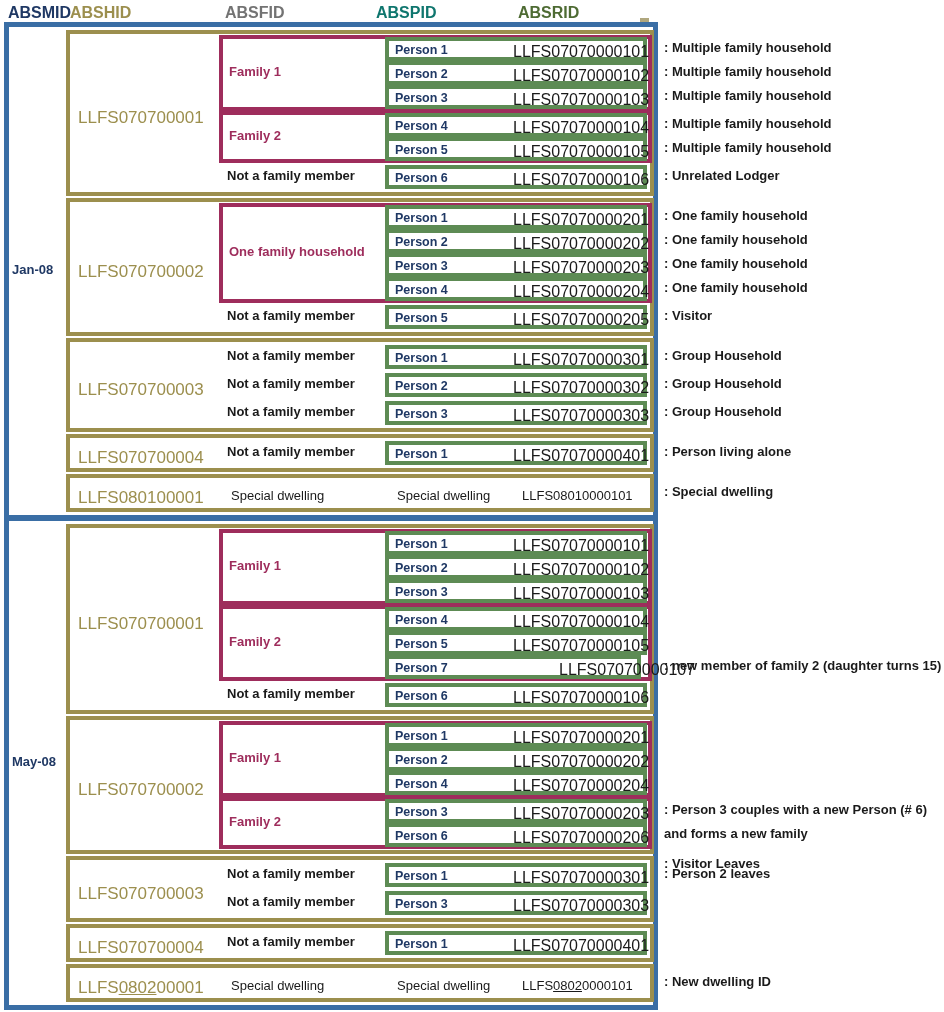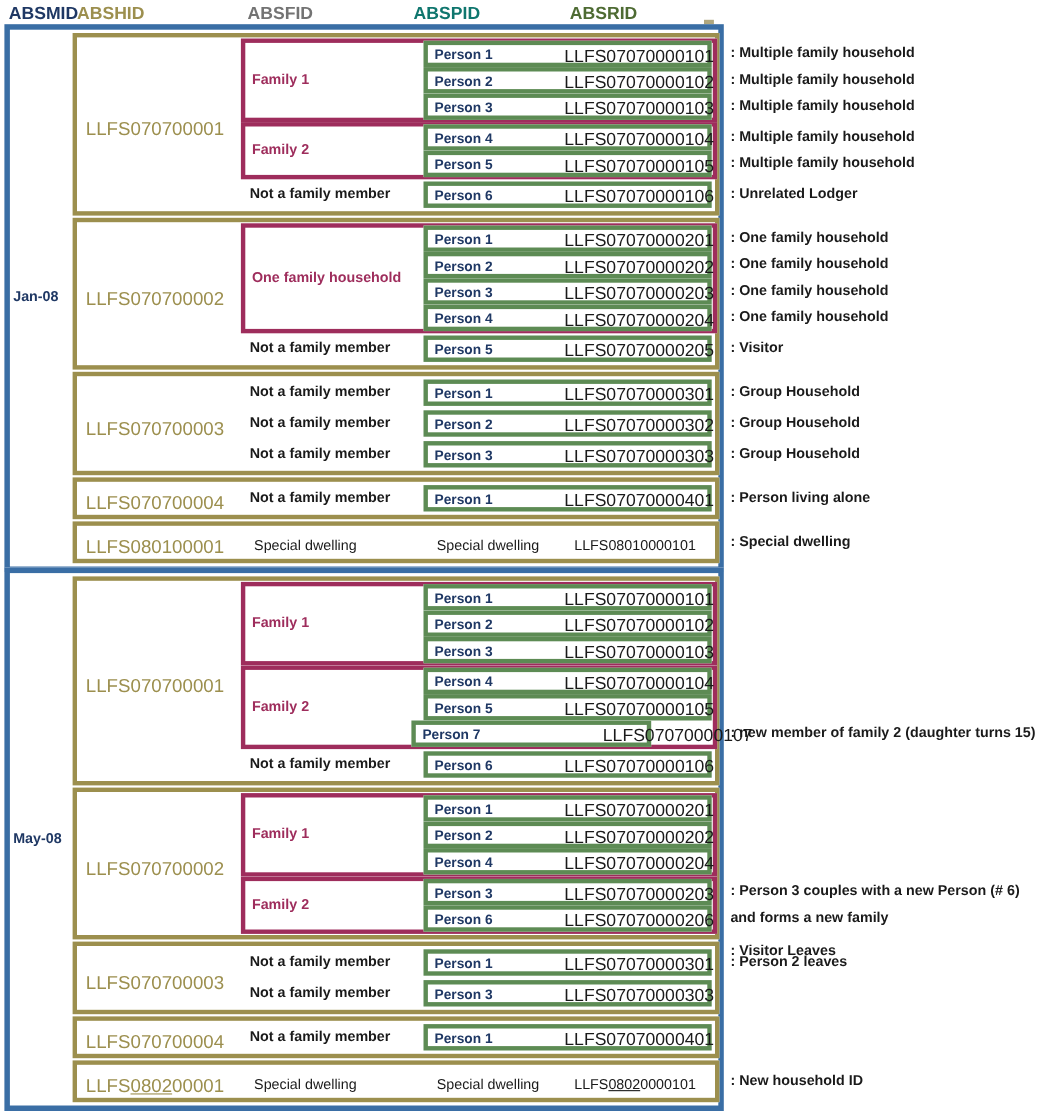--- a/index.html
+++ b/index.html
@@ -203,21 +203,21 @@
       <div class="fam" style="top: 605px; left: 219px; width: 433px; height: 76px;"></div>
       <div class="fam-label" style="top: 634px; left: 229px;">Family 2</div>
       <div class="per" style="top: 607px; left: 385px; width: 262px; height: 24px;">
         <div class="per-name" style="top: 2px;">Person 4</div>
         <div class="per-rid" style="left: 124px; top: 2px;">LLFS07070000104</div>
       </div>
       <div class="per" style="top: 631px; left: 385px; width: 262px; height: 24px;">
         <div class="per-name" style="top: 2px;">Person 5</div>
         <div class="per-rid" style="left: 124px; top: 2px;">LLFS07070000105</div>
       </div>
-      <div class="per" style="top: 655px; left: 374px; width: 218px; height: 24px; padding-left: 32px;">
+      <div class="per" style="top: 655px; left: 385px; width: 256px; height: 24px; padding-left: 32px;">
         <div class="per-name" style="top: 2px;">Person 7</div>
         <div class="per-rid" style="left: 124px; top: 2px; margin-left: 46px;">LLFS07070000107</div>
       </div>
       <div class="note" style="top: 658px;">: new member of family 2 (daughter turns 15)</div>
       <div class="nfm" style="top: 686px; left: 227px;">Not a family member</div>
       <div class="per" style="top: 683px; left: 385px; width: 262px; height: 24px;">
         <div class="per-name" style="top: 2px;">Person 6</div>
         <div class="per-rid" style="left: 124px; top: 2px;">LLFS07070000106</div>
       </div>
       <div class="hh" style="top: 716px; left: 66px; width: 588px; height: 138px;">
@@ -271,15 +271,15 @@
       <div class="per" style="top: 931px; left: 385px; width: 262px; height: 24px;">
         <div class="per-name" style="top: 2px;">Person 1</div>
         <div class="per-rid" style="left: 124px; top: 2px;">LLFS07070000401</div>
       </div>
       <div class="hh" style="top: 964px; left: 66px; width: 588px; height: 38px;">
         <div class="hh-id" style="top: 10px;">LLFS<u>0802</u>00001</div>
         <div class="sd-txt" style="left: 161px; top: 10px; color: rgb(26, 26, 26);">Special dwelling</div>
         <div class="sd-txt" style="left: 327px; top: 10px;">Special dwelling</div>
         <div class="sd-txt" style="left: 452px; top: 10px;">LLFS<u>0802</u>0000101</div>
       </div>
-      <div class="note" style="top: 974px;">: New household ID</div>
+      <div class="note" style="top: 974px;">: New dwelling ID</div>
     </div>
 </div>
 
 </body></html>

